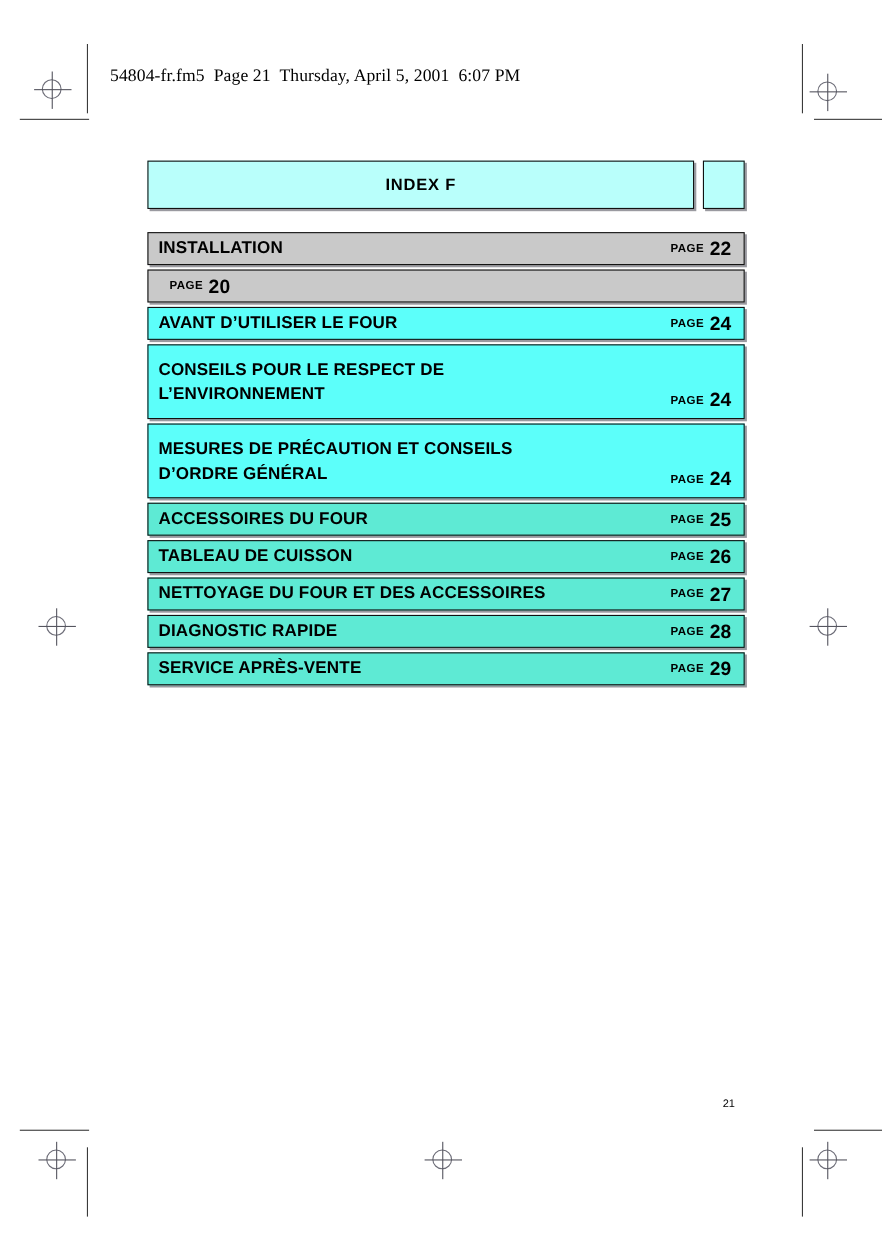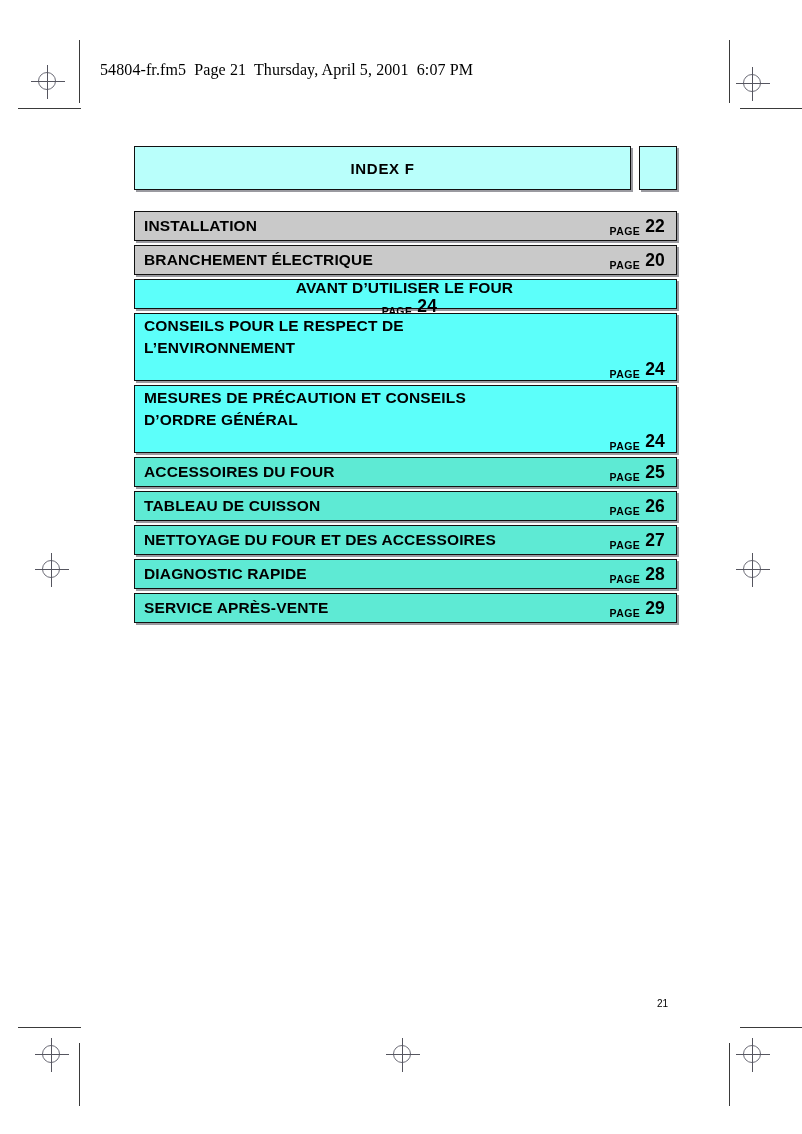--- a/index.html
+++ b/index.html
@@ -116,21 +116,21 @@
     box-shadow: 2px 2px 0 0 #9a9aa0;
     margin-bottom: 4px;
     display: flex;
     align-items: stretch;
     padding: 0 11px 0 9px;
   }
   .entry.one-line  { height: 30px; align-items: center; }
   .entry.two-line  { height: 68px; }
 
   .entry.grey  { background: #c9c9c9; }
-  .entry.cyan  { background: #5cfffa; flex-direction: column; }
+  .entry.cyan  { background: #5cfffa; }
   .entry.pale  { background: #5eead4; }
 
   .entry-label {
     flex: 1 1 auto;
     font-size: 15.5px;
     font-weight: bold;
     color: #000;
     letter-spacing: 0.15px;
     line-height: 1.0;
     display: flex;
@@ -140,21 +140,21 @@
   .entry.two-line .entry-label {
     justify-content: center;
     line-height: 1.42;
     padding-top: 1px;
   }
   .entry-label .l2 { display: block; }
 
   .entry-page {
     flex: 0 0 auto;
     display: flex;
-    align-items: flex-end;
+    align-items: center;
     justify-content: flex-end;
     white-space: nowrap;
     padding-left: 10px;
   }
   .entry.one-line .entry-page { align-self: center; }
   .entry.two-line .entry-page { align-self: flex-end; padding-bottom: 6px; }
 
   .entry-page .pg-word {
     font-size: 10.5px;
     font-weight: bold;
@@ -246,23 +246,20 @@
       <div class="entry one-line grey">
         <div class="entry-label">
           <span class="l1">INSTALLATION</span>
         </div>
         <div class="entry-page">
           <span class="pg-word">PAGE</span>
           <span class="pg-num">22</span>
         </div>
       </div>
       <div class="entry one-line grey">
-        <div class="entry-label">
-          <span class="l1">BRANCHEMENT ÉLECTRIQUE</span>
-        </div>
         <div class="entry-page">
           <span class="pg-word">PAGE</span>
           <span class="pg-num">20</span>
         </div>
       </div>
       <div class="entry one-line cyan">
         <div class="entry-label">
           <span class="l1">AVANT D’UTILISER LE FOUR</span>
         </div>
         <div class="entry-page">

